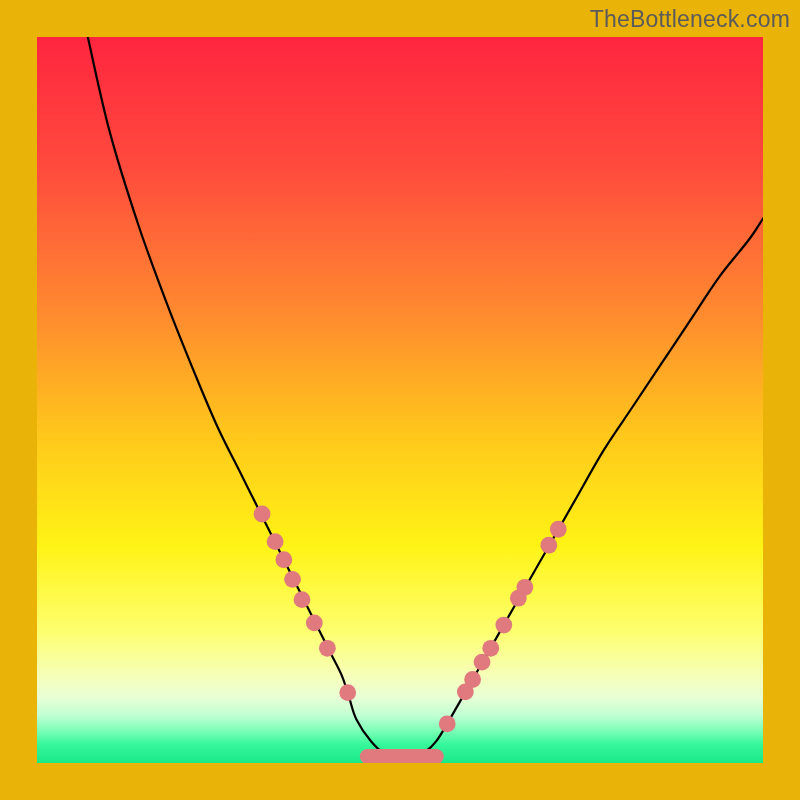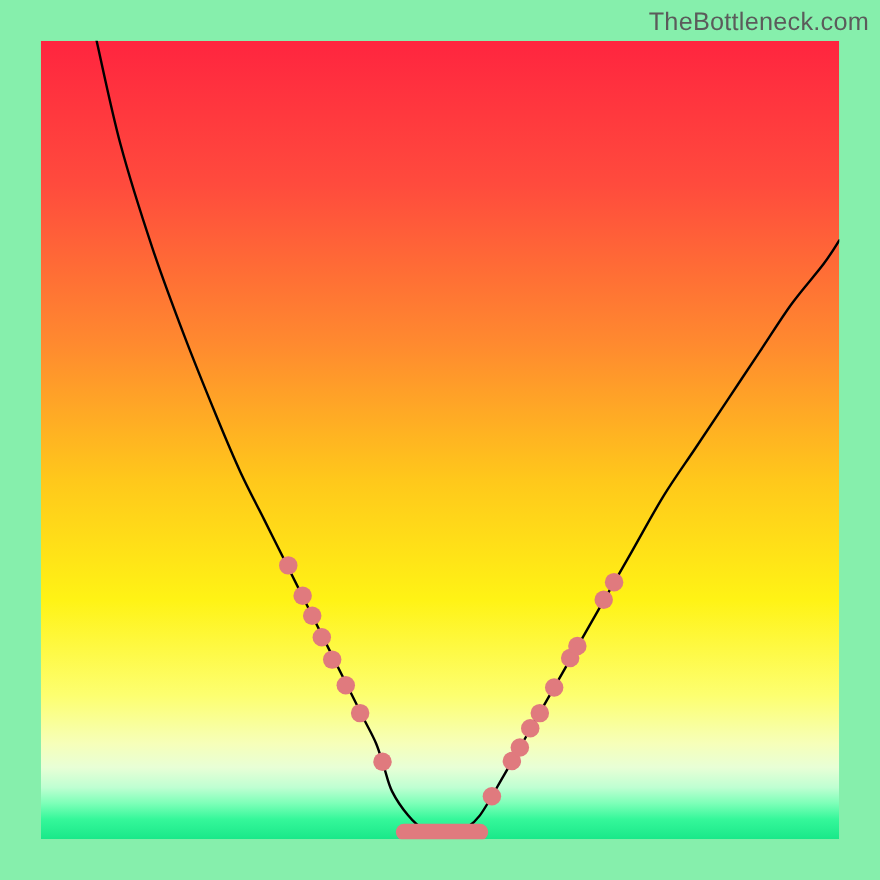--- a/index.html
+++ b/index.html
@@ -7,21 +7,21 @@
     padding: 0;
     width: 800px;
     height: 800px;
     background: #000;
     overflow: hidden;
   }
   .chart-wrap {
     position: relative;
     width: 800px;
     height: 800px;
-    background: #86efac;
+    background: #eab308;
   }
   .plot-area {
     position: absolute;
     left: 37px;
     top: 37px;
     width: 726px;
     height: 726px;
     overflow: hidden;
   }
   .gradient-bg {

